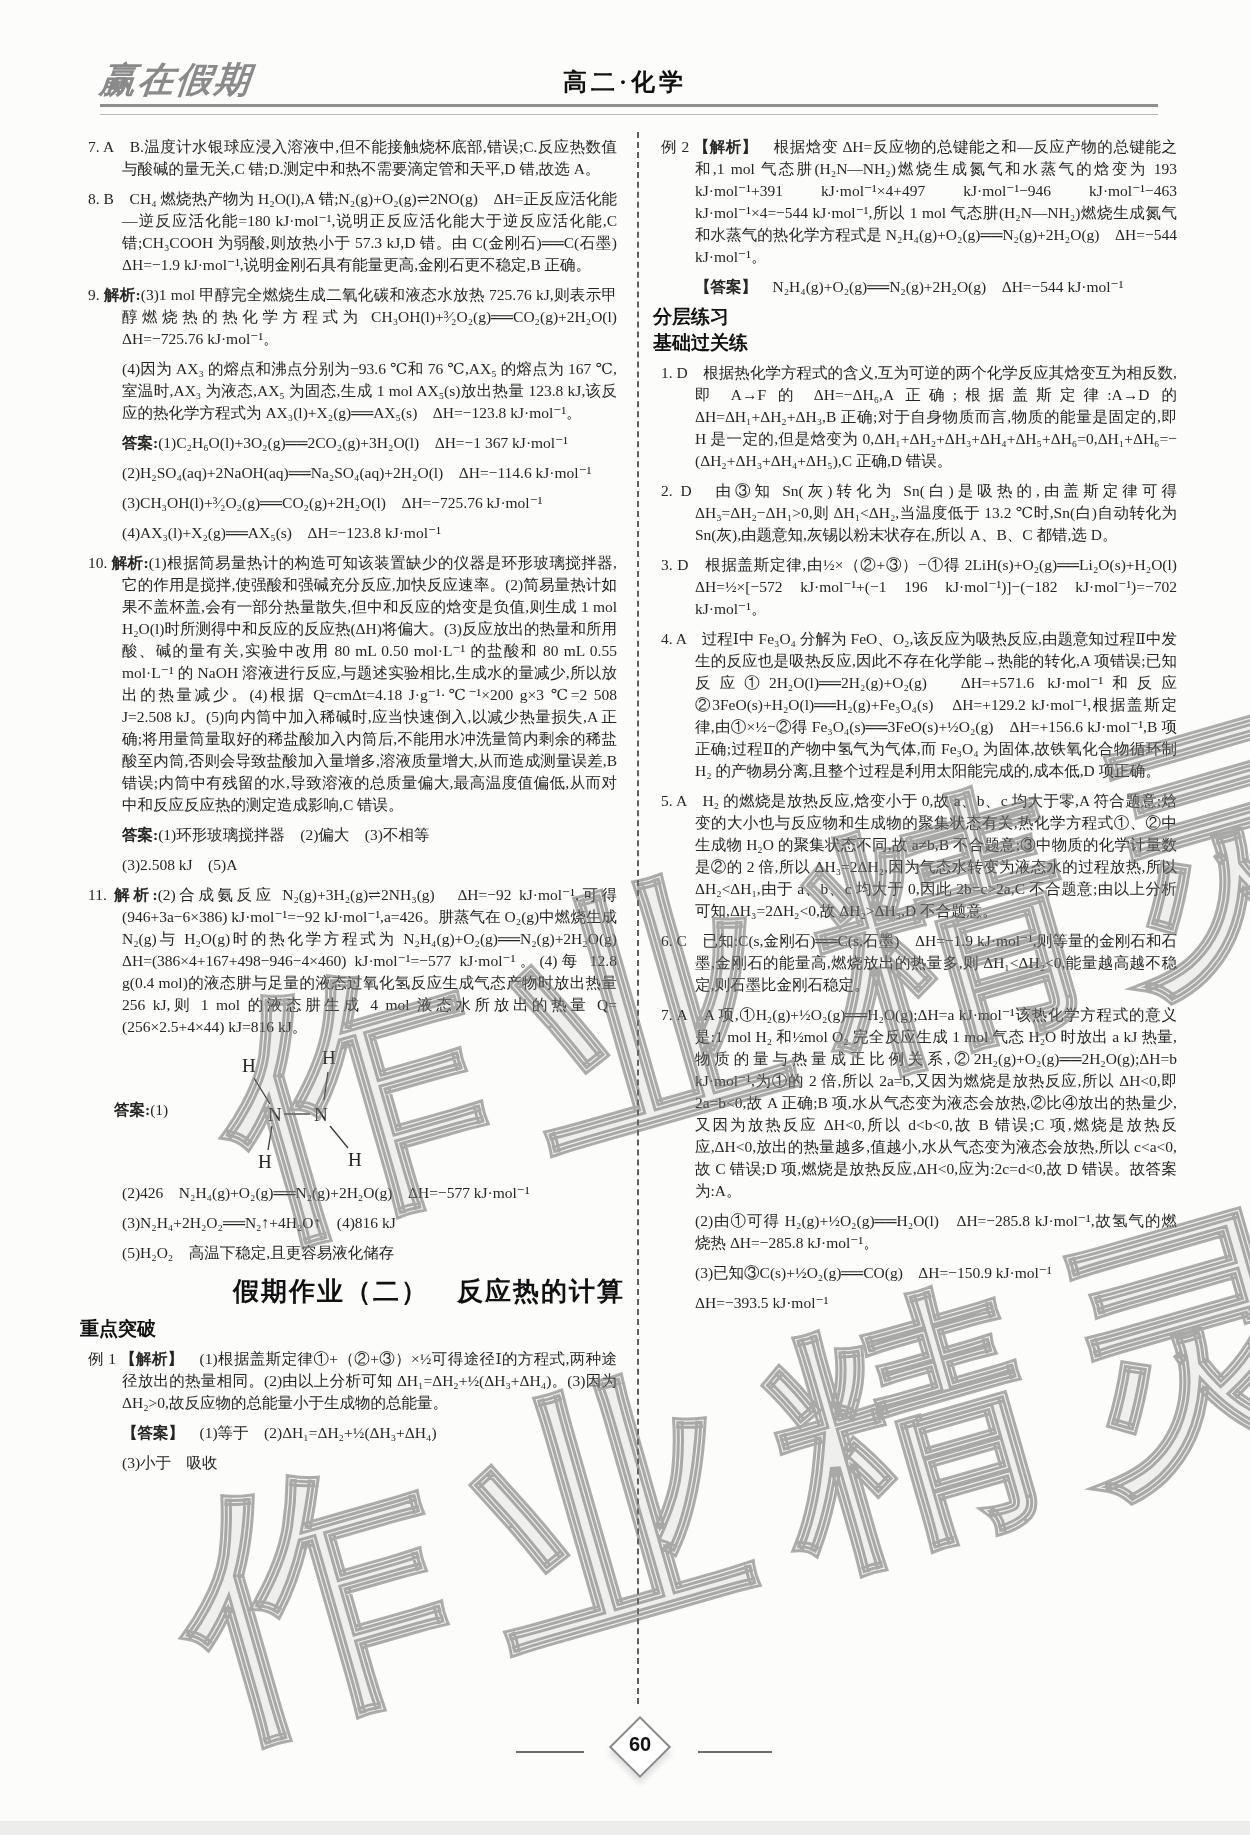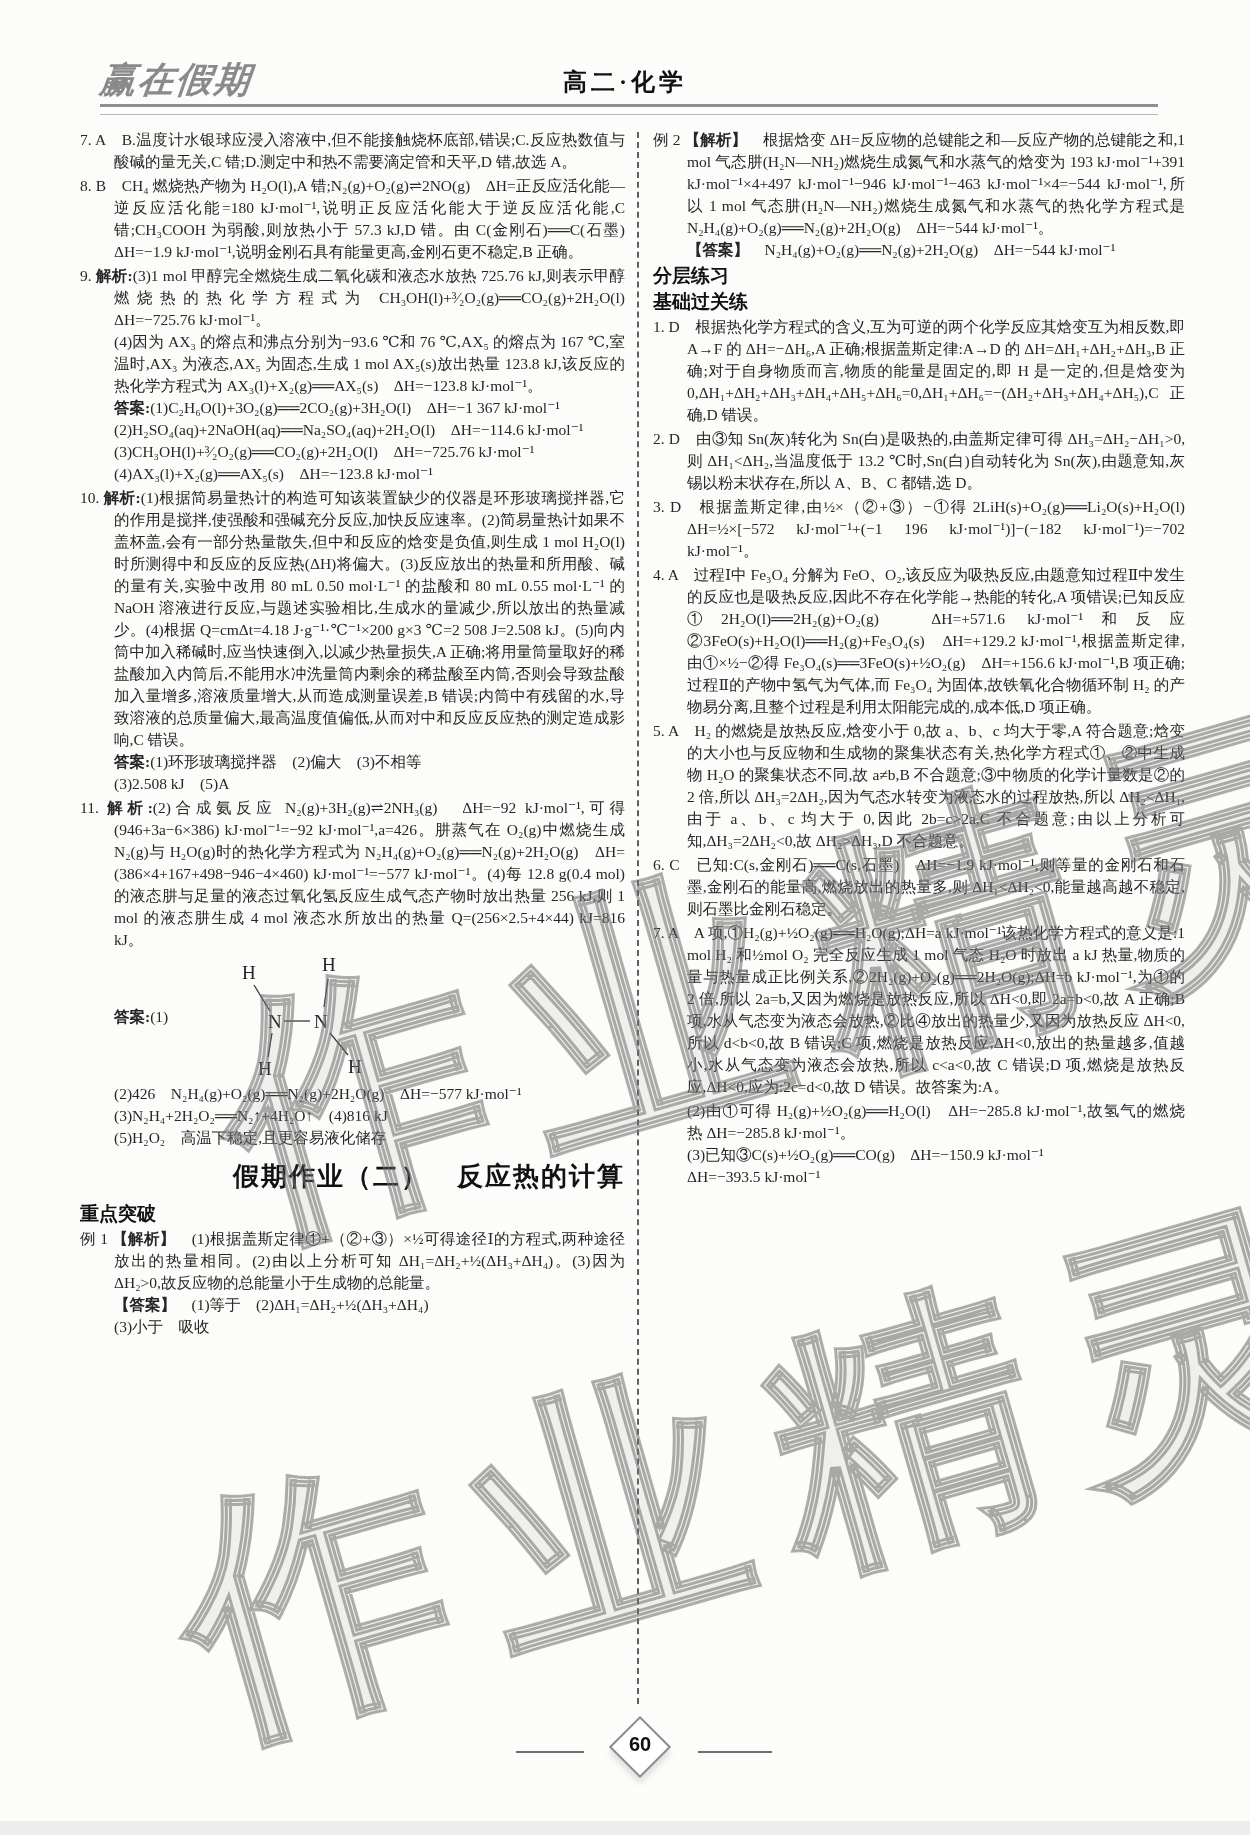--- a/index.html
+++ b/index.html
@@ -12,21 +12,21 @@
              font-weight:bold;letter-spacing:4px;color:#111;}
   .hdr-rule{position:absolute;left:100px;top:104px;width:1058px;height:7px;
             border-top:3px solid #8f8f8f;border-bottom:1px solid #b8b8b8;}
   
   .col{position:absolute;top:128px;font-size:15.5px;line-height:22px;text-align:justify;}
   .col-left{left:80px;width:545px;}
   .col-right{left:653px;width:532px;}
   .divider{position:absolute;left:637px;top:132px;height:1572px;border-left:2px dashed #5f5f5f;}
   
   .item{padding-left:34px;margin:1px 0 2px 0;}
-  .para{margin:0;}
+  .para{margin:8px;}
   .para.first{text-indent:-34px;}
   .num{font-weight:normal;}
   .lead{font-weight:bold;}
   .section-title{font-size:26px;font-weight:bold;text-align:right;letter-spacing:2px;
                  margin:10px 0 8px 0;line-height:36px;color:#111;}
   .subhead{font-size:19px;font-weight:bold;margin:4px 0 3px 0;color:#111;}
   
   .hydrazine-row{display:flex;align-items:center;padding-left:34px;margin:2px 0;}
   .hydrazine-row .lab{white-space:nowrap;}
   .hydrazine-row svg{margin-left:40px;}

